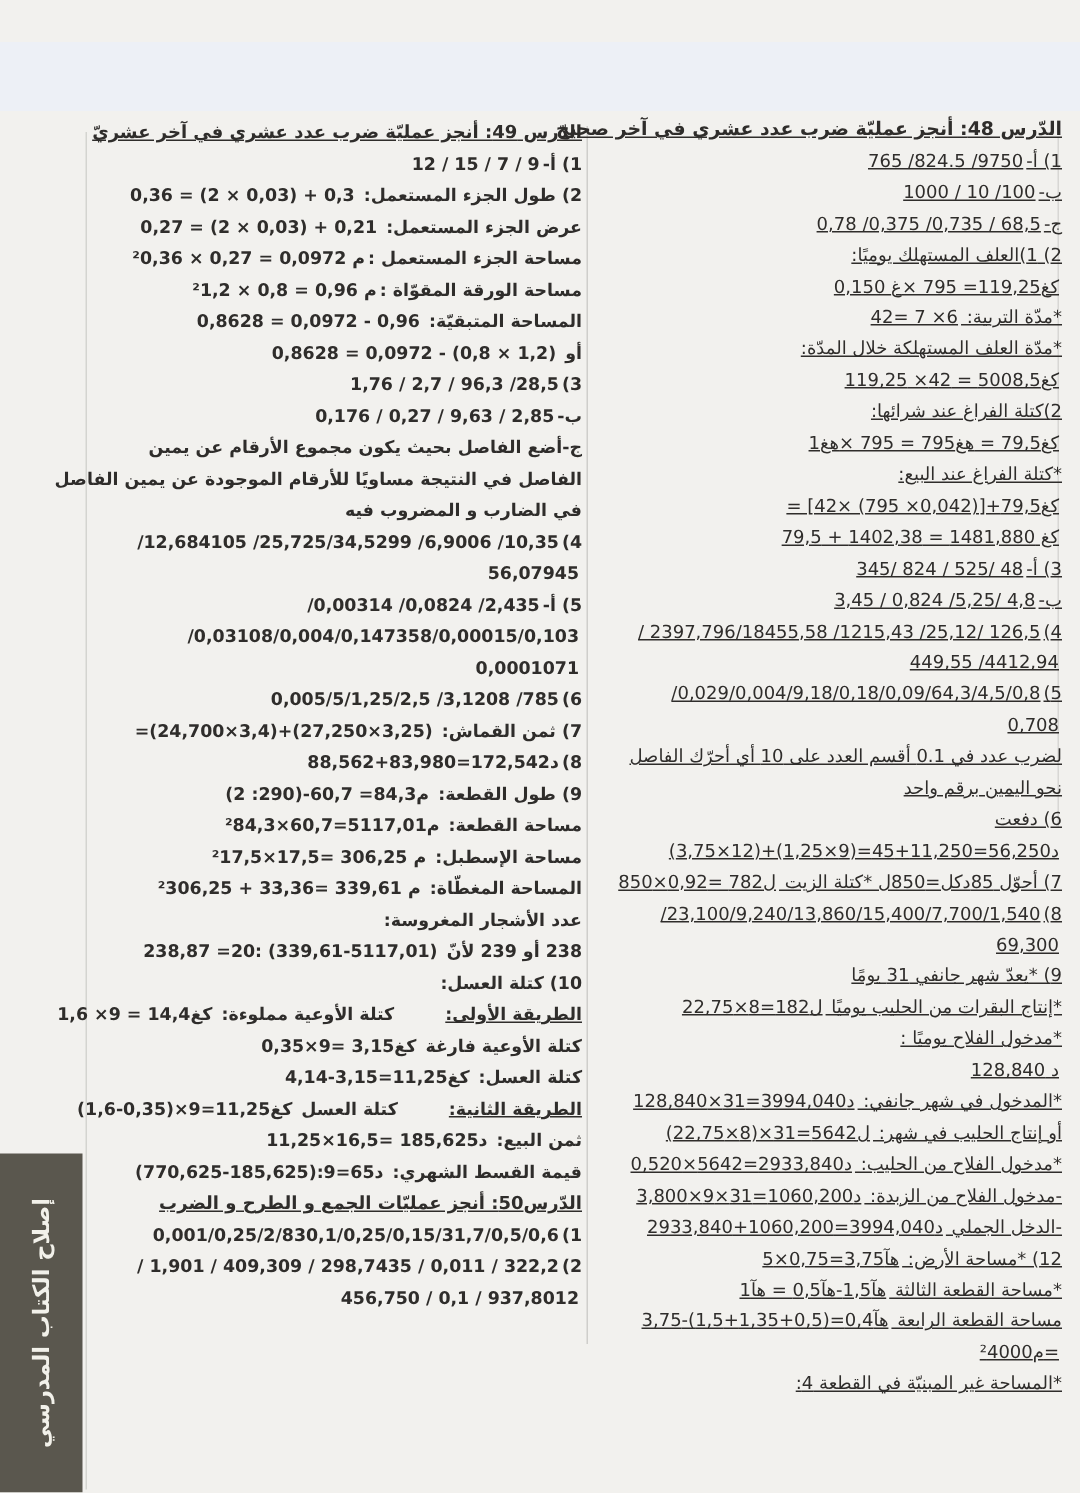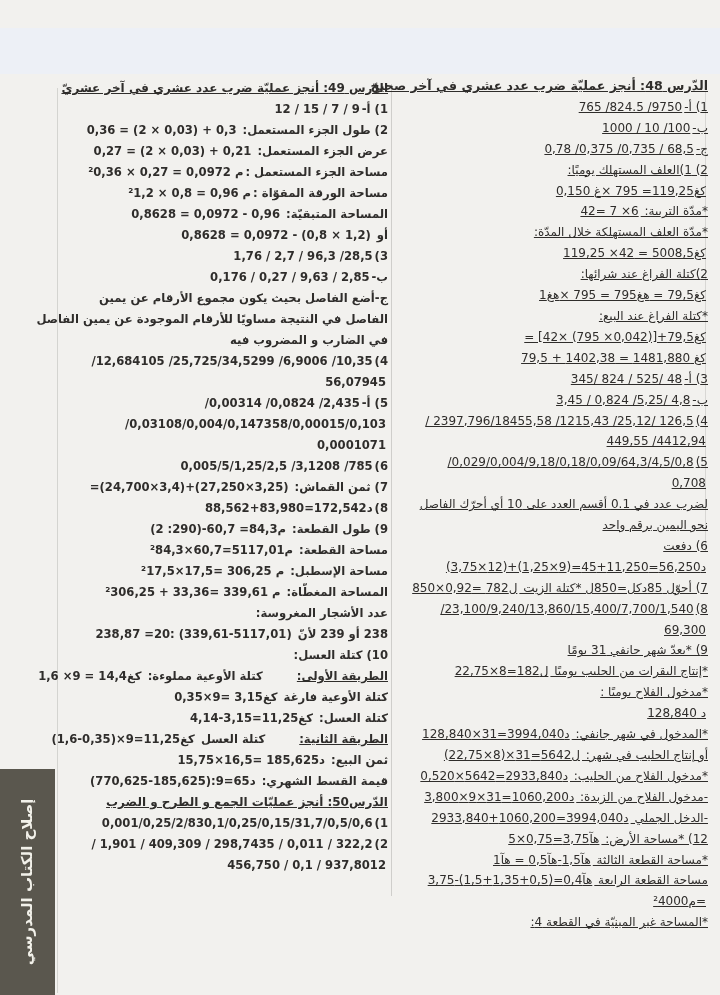--- a/index.html
+++ b/index.html
@@ -115,21 +115,21 @@
     <div class="ln"><span>مساحة القطعة: </span><span dir="ltr" class="num">²م5117,01=60,7×84,3</span></div>
     <div class="ln"><span>مساحة الإسطبل: </span><span dir="ltr" class="num">²م 306,25 =17,5×17,5</span></div>
     <div class="ln"><span>المساحة المغطّاة: </span><span dir="ltr" class="num">²م 339,61 =33,36 + 306,25</span></div>
     <div class="ln"><span>عدد الأشجار المغروسة:</span></div>
     <div class="ln"><span>238 أو 239 لأنّ </span><span dir="ltr" class="num">238,87 =20: (339,61-5117,01)</span></div>
     <div class="ln"><span>10) كتلة العسل:</span></div>
     <div class="ln"><span class="u">الطريقة الأولى:</span><span> كتلة الأوعية مملوءة: </span><span dir="ltr" class="num">كغ14,4 = 9× 1,6</span></div>
     <div class="ln"><span>كتلة الأوعية فارغة </span><span dir="ltr" class="num">كغ3,15 =9×0,35</span></div>
     <div class="ln"><span>كتلة العسل: </span><span dir="ltr" class="num">كغ11,25=3,15-4,14</span></div>
     <div class="ln"><span class="u">الطريقة الثانية:</span><span> كتلة العسل </span><span dir="ltr" class="num">كغ11,25=9×(0,35-1,6)</span></div>
-    <div class="ln"><span>ثمن البيع: </span><span dir="ltr" class="num">د185,625 =16,5×15,75</span></div>
+    <div class="ln"><span>ثمن البيع: </span><span dir="ltr" class="num">د185,625 =16,5×11,25</span></div>
     <div class="ln"><span>قيمة القسط الشهري: </span><span dir="ltr" class="num">د65=9:(185,625-770,625)</span></div>
     <div class="ln c tt"><span>الدّرس50: أنجز عمليّات الجمع و الطرح و الضرب</span></div>
     <div class="ln"><span>1)</span><span dir="ltr" class="num">0,001/0,25/2/830,1/0,25/0,15/31,7/0,5/0,6</span></div>
     <div class="ln"><span>2)</span><span dir="ltr" class="num">/ 1,901 / 409,309 / 298,7435 / 0,011 / 322,2</span></div>
     <div class="ln c"><span dir="ltr" class="num">456,750 / 0,1 / 937,8012</span></div>
   </div>
 
 <div class="spine">
   <span class="v">إصلاح الكتاب المدرسي</span>
 </div>

